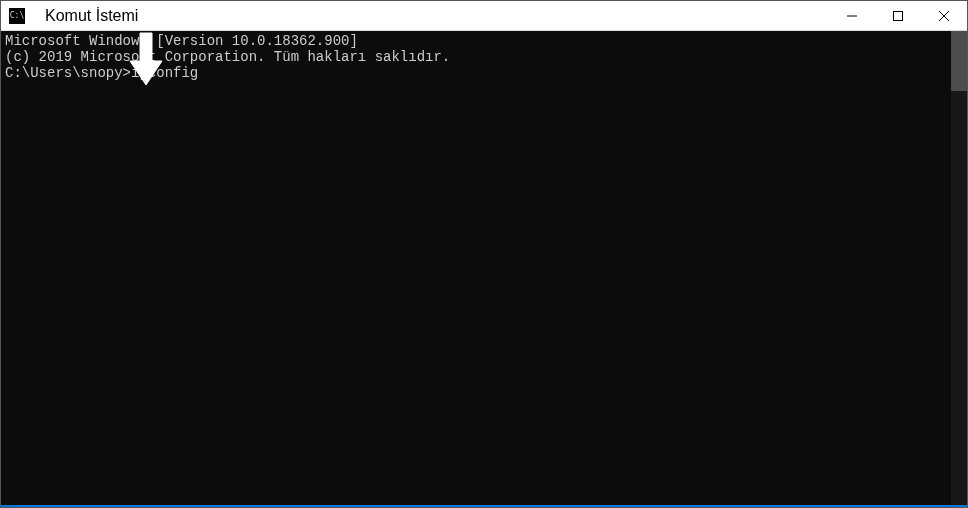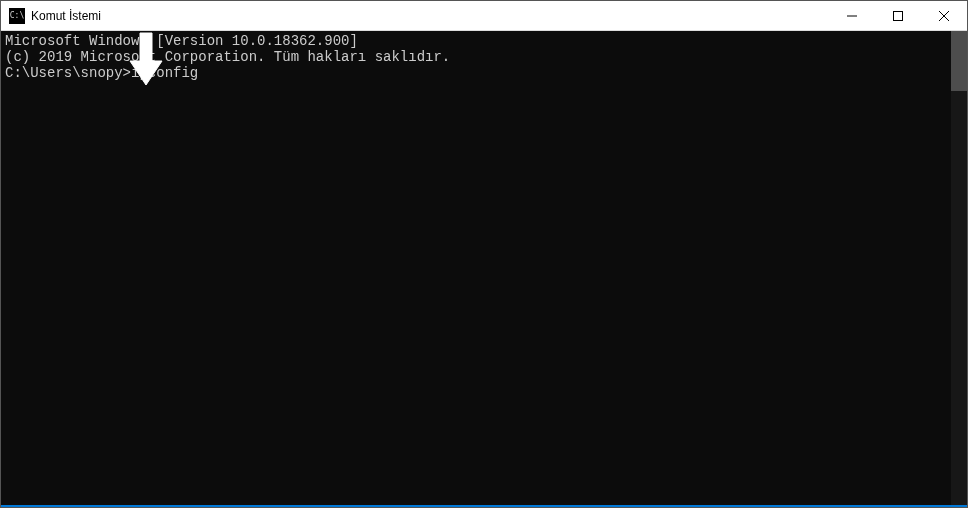--- a/index.html
+++ b/index.html
@@ -36,23 +36,24 @@
       margin-right: 6px;
       background: #000;
       display: inline-flex;
       align-items: center;
       justify-content: center;
       font-size: 8px;
       color: #ccc;
       font-family: monospace;
     }
     .titlebar-title {
-      font-size: 12px;
+      font-size: 16px;
       color: #000;
       flex: 1;
+      margin-left: 14px;
     }
     .window-controls {
       display: flex;
       height: 100%;
     }
     .win-btn {
       width: 46px;
       height: 100%;
       display: flex;
       align-items: center;

